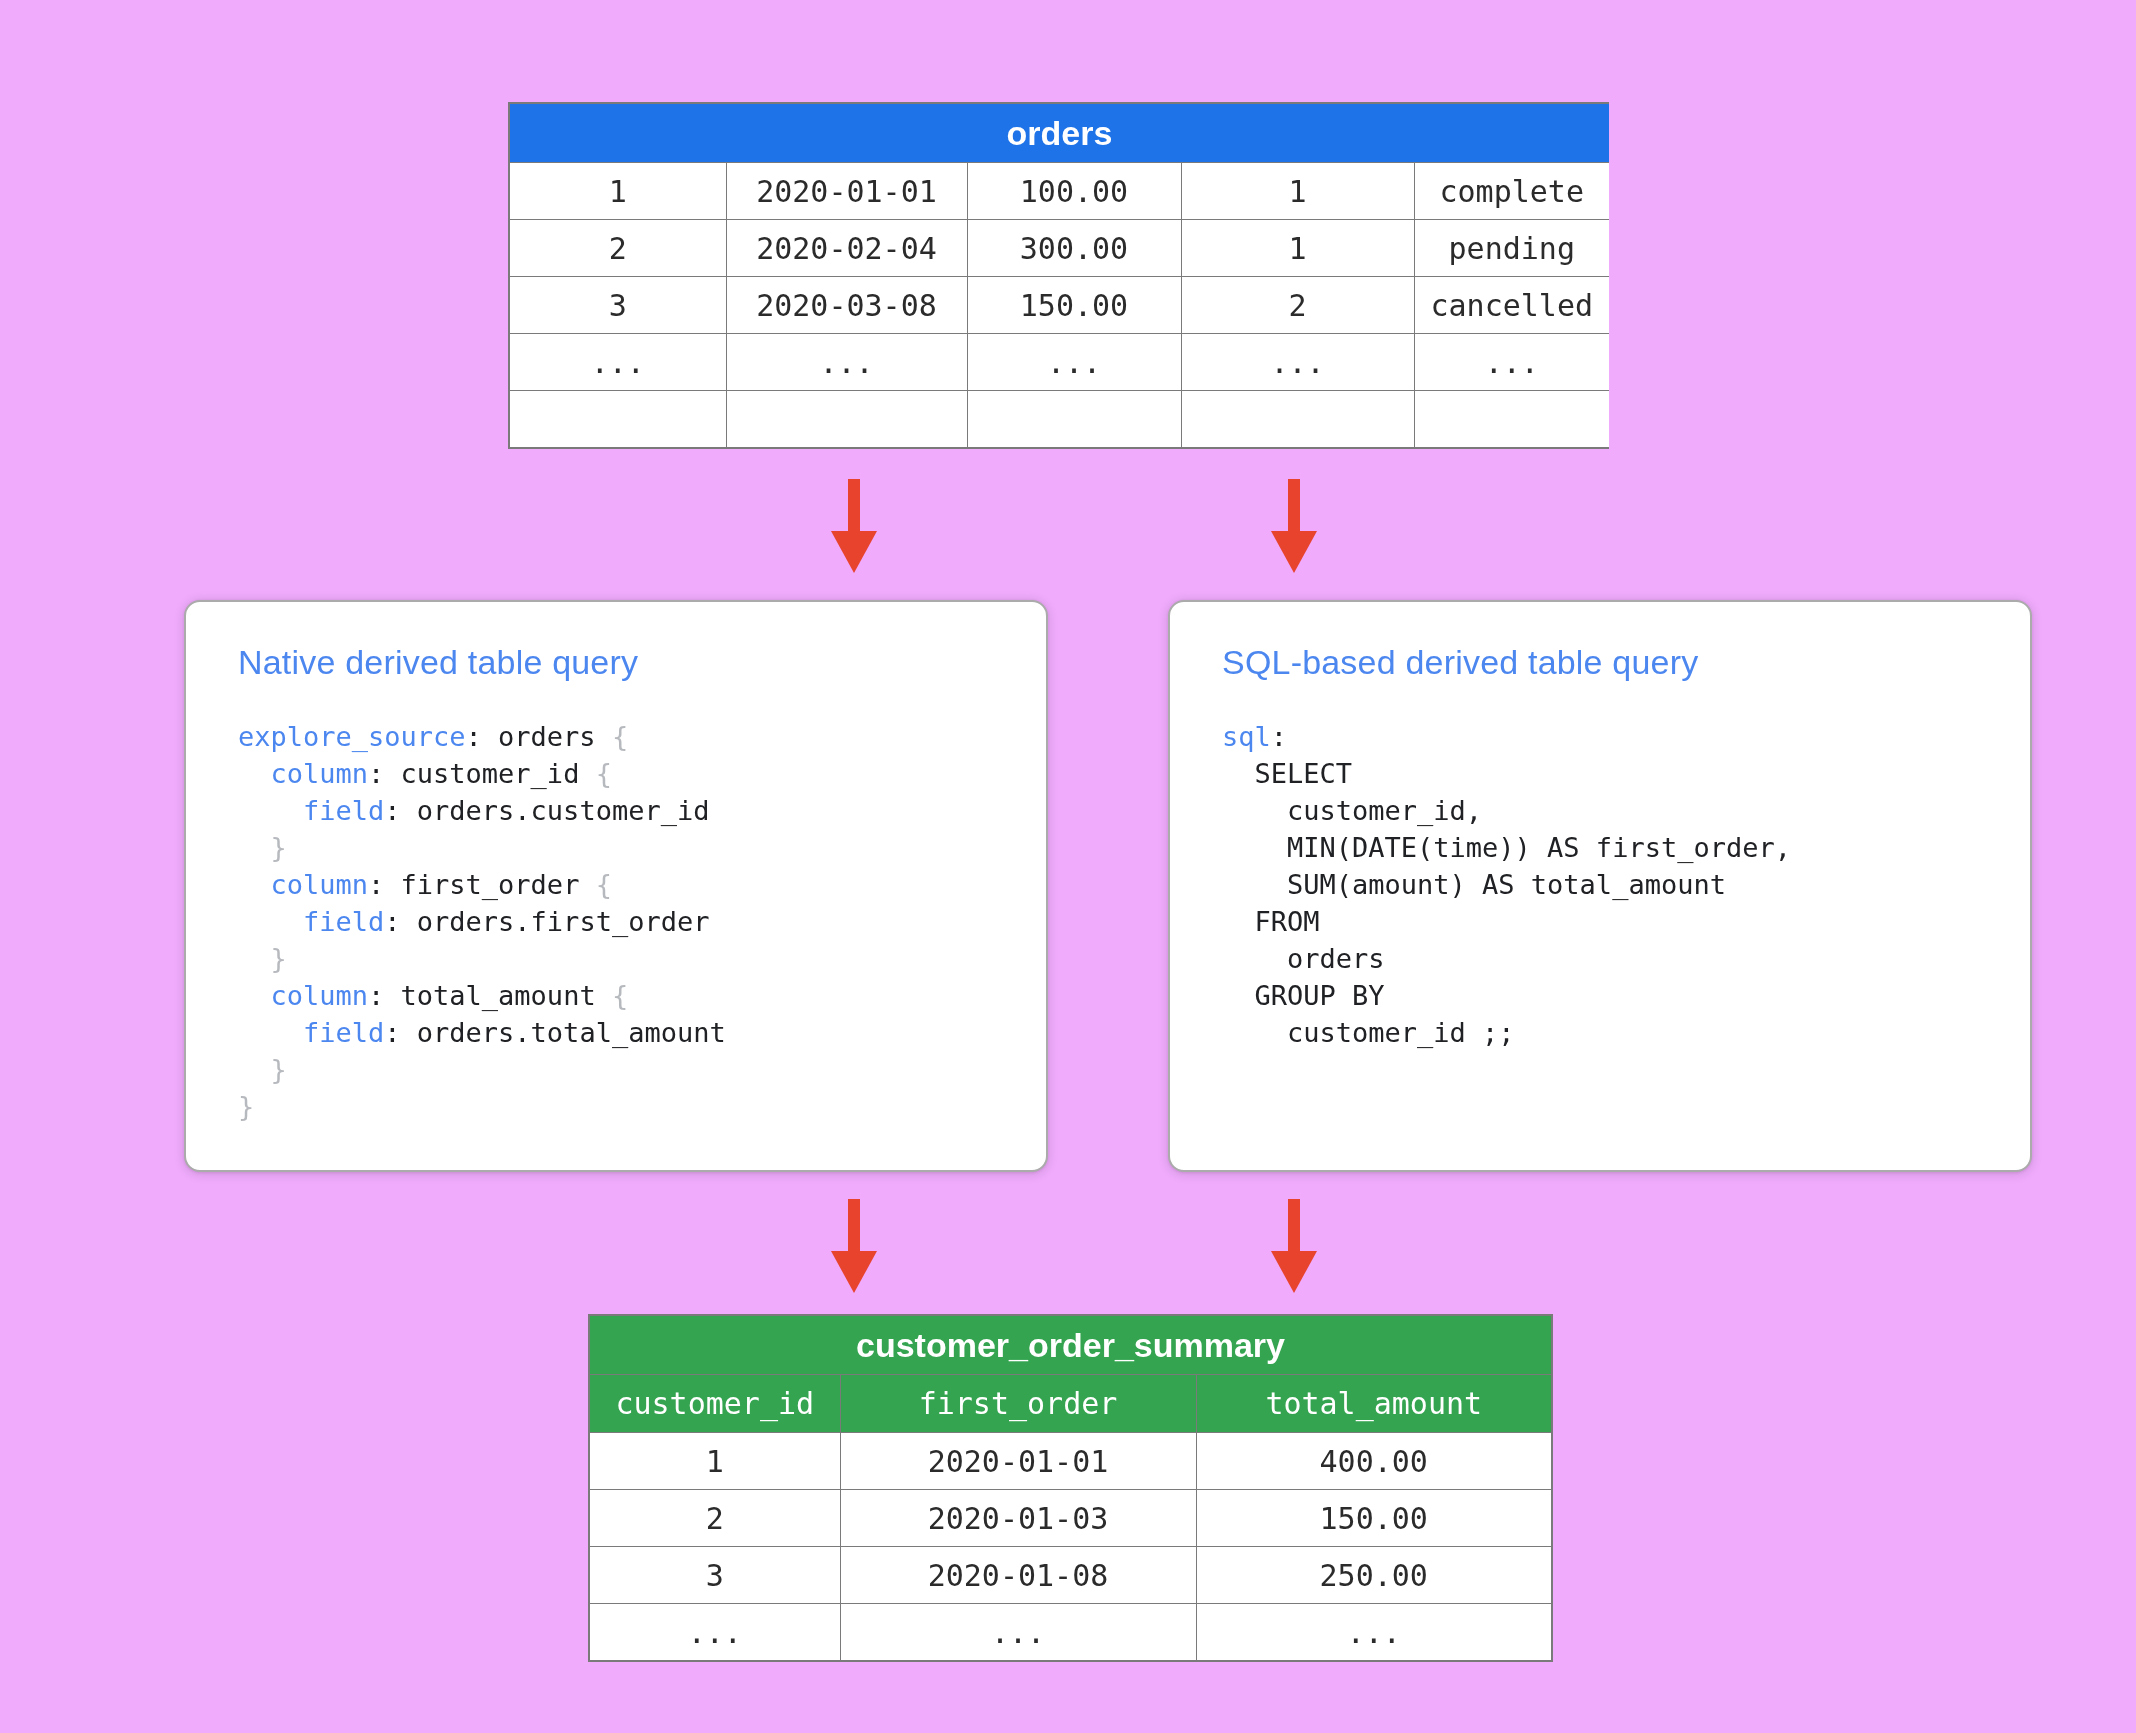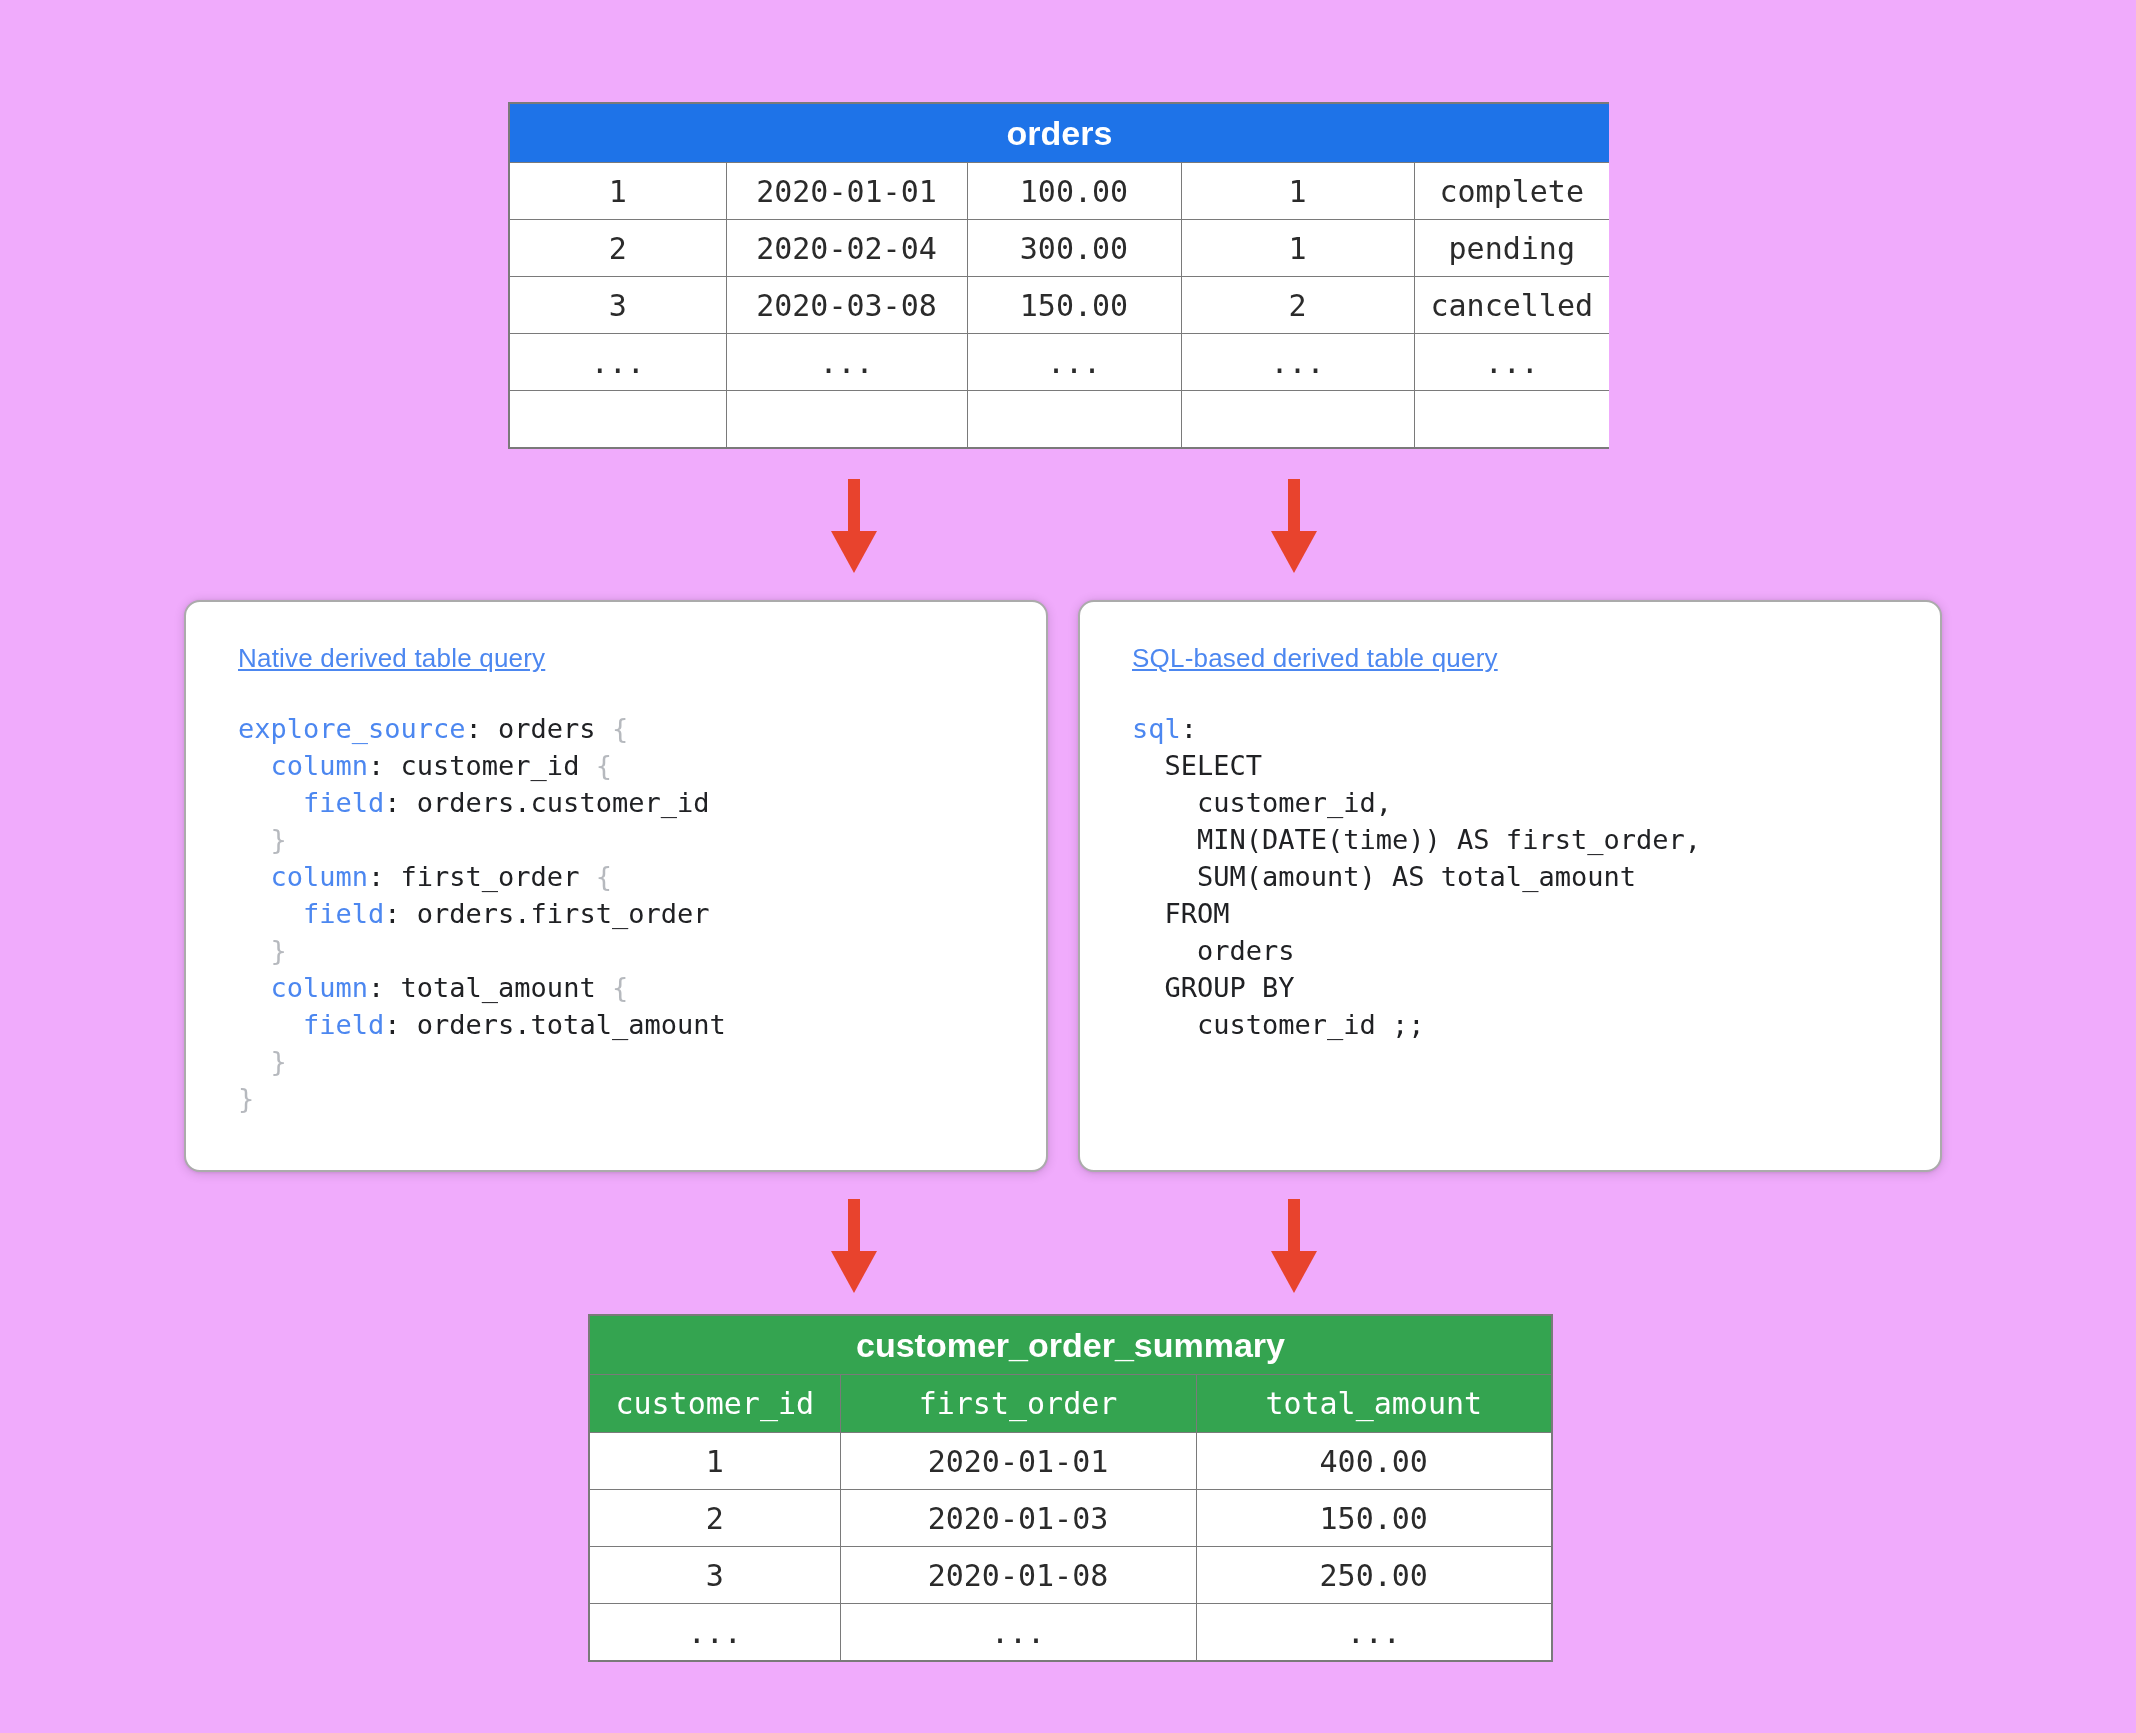--- a/index.html
+++ b/index.html
@@ -27,22 +27,22 @@
   .arrow{position:absolute;width:46px;display:flex;flex-direction:column;align-items:center;}
   .arrow .shaft{width:11.6px;height:52px;background:var(--red);}
   .arrow .head{width:0;height:0;border-left:23px solid transparent;border-right:23px solid transparent;
                border-top:42px solid var(--red);}
 
   
   .qbox{position:absolute;top:600px;width:860px;height:568px;background:#fff;
         border:2.7px solid var(--boxborder);border-radius:16px;
         box-shadow:0 1.8px 10.7px rgba(0,0,0,0.14),0 0.9px 2.7px rgba(0,0,0,0.08);}
   .qbox.left{left:184px;}
-  .qbox.right{left:1078px;}
-  .box-title{margin:41px 0 0 52px;font-size:26px;color:var(--lightblue);letter-spacing:0.2px;text-decoration:underline;}
+  .qbox.right{left:1168px;}
+  .box-title{margin:41px 0 0 52px;font-size:34px;color:var(--lightblue);letter-spacing:0.2px;}
   .code{margin:36px 0 4px 52px;font-family:"DejaVu Sans Mono","Liberation Mono",monospace;
         font-size:27px;line-height:37px;color:var(--ink);white-space:pre;}
   .code .kw{color:var(--lightblue);}
   .code .p{color:var(--ink);}
   .code .br{color:var(--brace);}
 </style>
 </head>
 <body>
 
 <div class="canvas">

